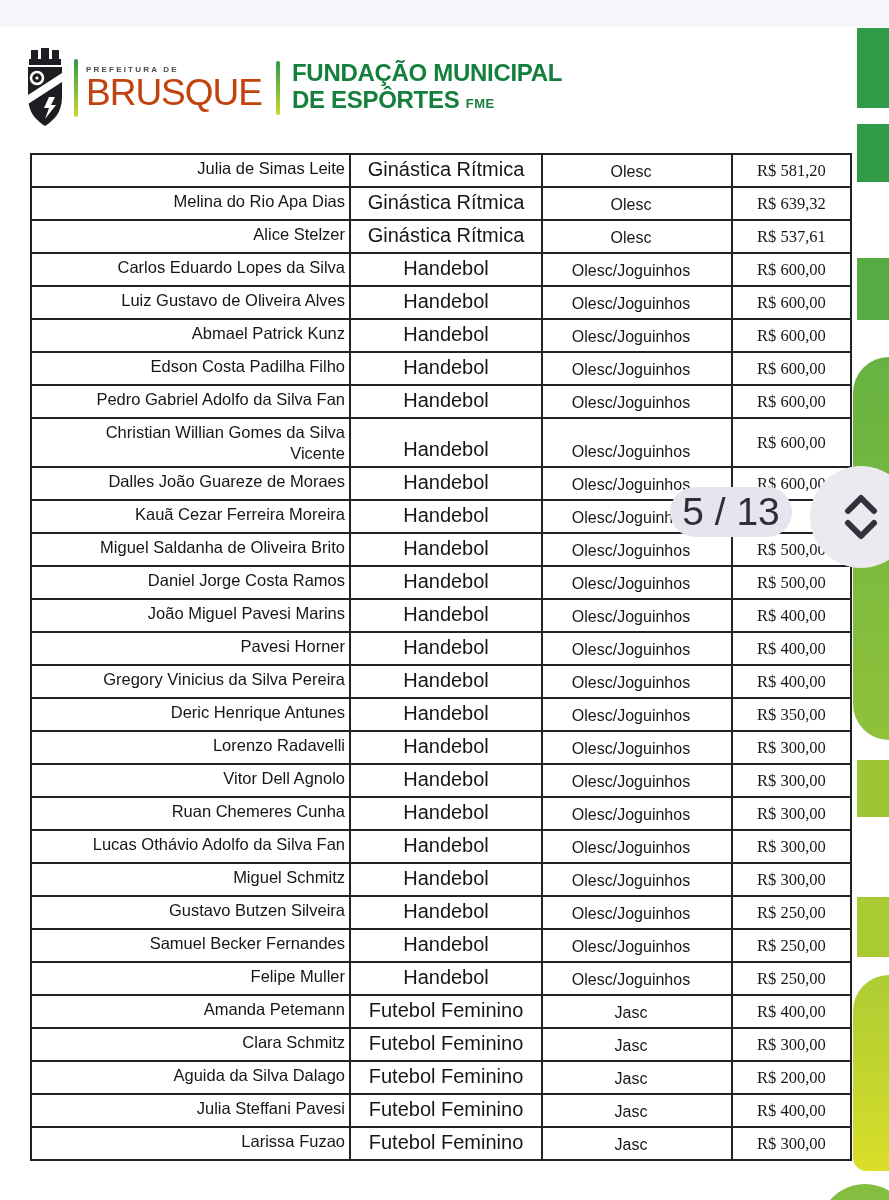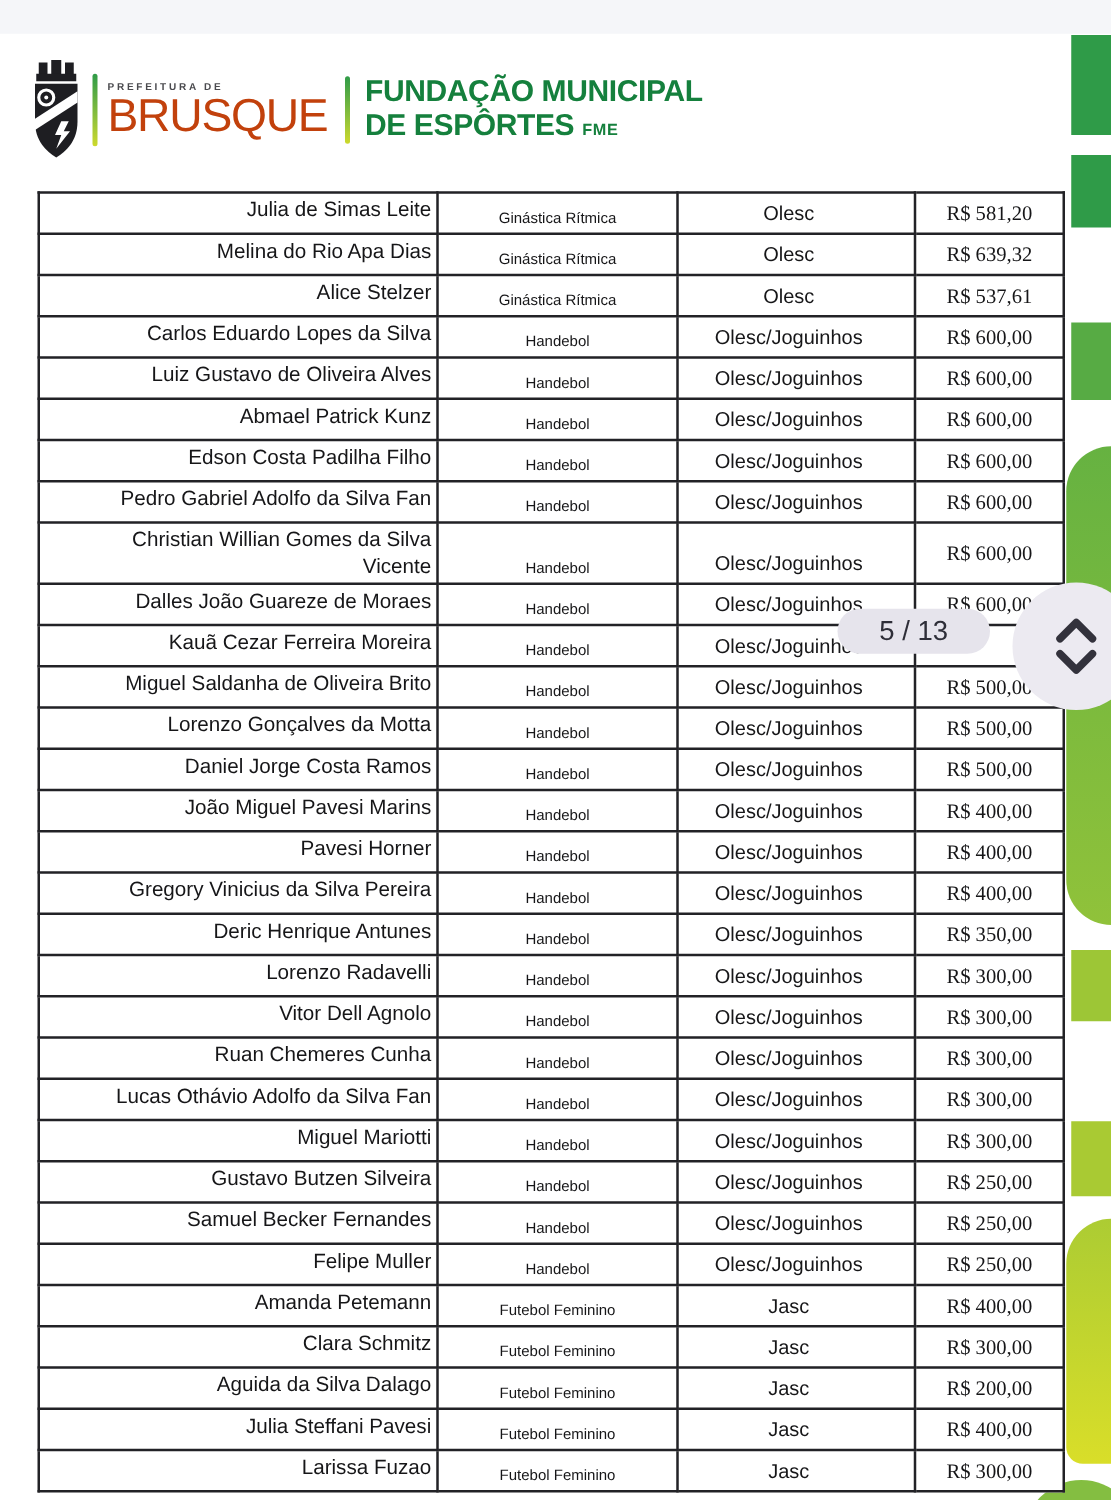--- a/index.html
+++ b/index.html
@@ -22,28 +22,28 @@
   .org-block{margin-left:12px;display:flex;flex-direction:column;justify-content:center;}
   .org-line{font-size:24px;font-weight:800;color:#15803d;line-height:27px;letter-spacing:-0.3px;}
   .org-abbr{font-size:13px;font-weight:700;letter-spacing:0.5px;}
 
   
   table.roster{position:absolute;left:30px;top:153px;width:763px;border-collapse:collapse;
                table-layout:fixed;background:#fff;z-index:2;}
   table.roster td{border:2px solid #222226;color:#161618;overflow:hidden;}
   td.cell-name{width:292px;text-align:right;vertical-align:top;padding:3px 4px 2px 21px;
                font-size:16.5px;line-height:21px;height:26px;}
-  td.cell-sport{width:186px;text-align:center;vertical-align:bottom;padding:2px 2px 5px 2px;font-size:12px;}
+  td.cell-sport{width:186px;text-align:center;vertical-align:bottom;padding:2px 2px 5px 2px;font-size:20px;}
   td.cell-event{width:172px;text-align:center;vertical-align:bottom;padding:2px 14px 5px 2px;font-size:16px;}
   td.cell-value{width:113px;text-align:center;vertical-align:middle;padding:2px;font-size:16.5px;font-family:Liberation Serif, serif;}
 
   
-  .page-badge{position:absolute;left:670px;top:487px;width:122px;height:36px;border-radius:27px;
+  .page-badge{position:absolute;left:670px;top:487px;width:122px;height:50px;border-radius:27px;
               background:#e6e4ec;z-index:5;display:flex;align-items:center;justify-content:center;
-              font-size:22px;color:#2e2e38;}
+              font-size:39px;color:#2e2e38;}
 
   
   .scroll-btn{position:absolute;left:810px;top:466px;width:102px;height:102px;border-radius:50%;
               background:#eceaf1;z-index:6;display:flex;align-items:center;justify-content:flex-start;
               padding-left:28px;box-sizing:border-box;cursor:pointer;}
 
   
   .deco{position:absolute;right:0;z-index:1;}
   .deco-r1{top:28px;height:80px;width:32px;background:#2f9b48;}
   .deco-r2{top:124px;height:58px;width:32px;background:#2f9b48;}
@@ -164,32 +164,26 @@
           <td class="cell-event">Olesc/Joguinhos</td>
           <td class="cell-value"></td>
         </tr>
         <tr>
           <td class="cell-name">Miguel Saldanha de Oliveira Brito</td>
           <td class="cell-sport">Handebol</td>
           <td class="cell-event">Olesc/Joguinhos</td>
           <td class="cell-value">R$ 500,00</td>
         </tr>
         <tr>
-          <td class="cell-name">Lorenzo Gonçalves da Motta</td>
+          <td class="cell-name">Daniel Jorge Costa Ramos</td>
           <td class="cell-sport">Handebol</td>
           <td class="cell-event">Olesc/Joguinhos</td>
           <td class="cell-value">R$ 500,00</td>
         </tr>
         <tr>
-          <td class="cell-name">Daniel Jorge Costa Ramos</td>
-          <td class="cell-sport">Handebol</td>
-          <td class="cell-event">Olesc/Joguinhos</td>
-          <td class="cell-value">R$ 500,00</td>
-        </tr>
-        <tr>
           <td class="cell-name">João Miguel Pavesi Marins</td>
           <td class="cell-sport">Handebol</td>
           <td class="cell-event">Olesc/Joguinhos</td>
           <td class="cell-value">R$ 400,00</td>
         </tr>
         <tr>
           <td class="cell-name">Pavesi Horner</td>
           <td class="cell-sport">Handebol</td>
           <td class="cell-event">Olesc/Joguinhos</td>
           <td class="cell-value">R$ 400,00</td>
@@ -224,21 +218,21 @@
           <td class="cell-event">Olesc/Joguinhos</td>
           <td class="cell-value">R$ 300,00</td>
         </tr>
         <tr>
           <td class="cell-name">Lucas Othávio Adolfo da Silva Fan</td>
           <td class="cell-sport">Handebol</td>
           <td class="cell-event">Olesc/Joguinhos</td>
           <td class="cell-value">R$ 300,00</td>
         </tr>
         <tr>
-          <td class="cell-name">Miguel Mariotti</td>
+          <td class="cell-name">Miguel Schmitz</td>
           <td class="cell-sport">Handebol</td>
           <td class="cell-event">Olesc/Joguinhos</td>
           <td class="cell-value">R$ 300,00</td>
         </tr>
         <tr>
           <td class="cell-name">Gustavo Butzen Silveira</td>
           <td class="cell-sport">Handebol</td>
           <td class="cell-event">Olesc/Joguinhos</td>
           <td class="cell-value">R$ 250,00</td>
         </tr>

